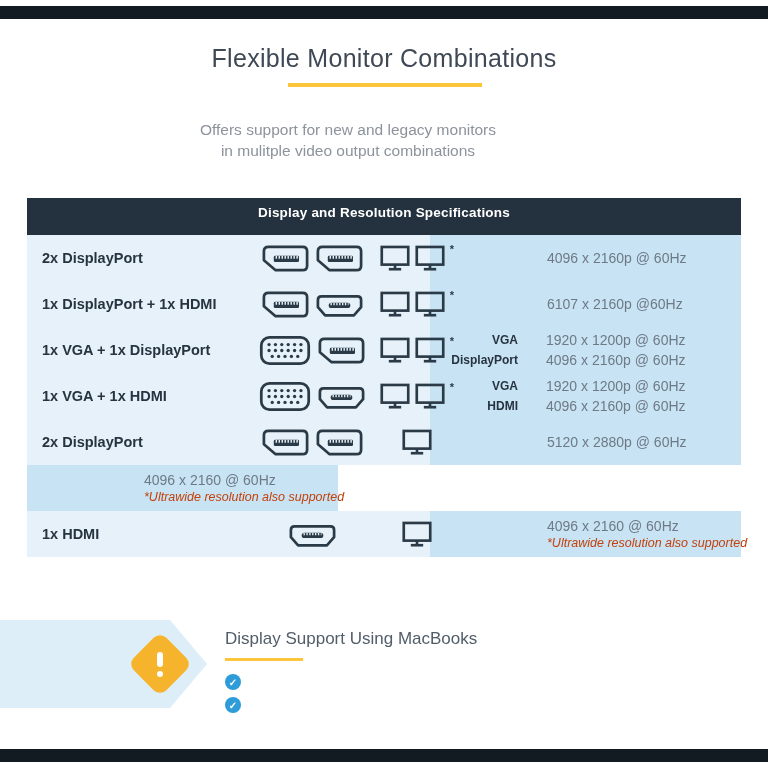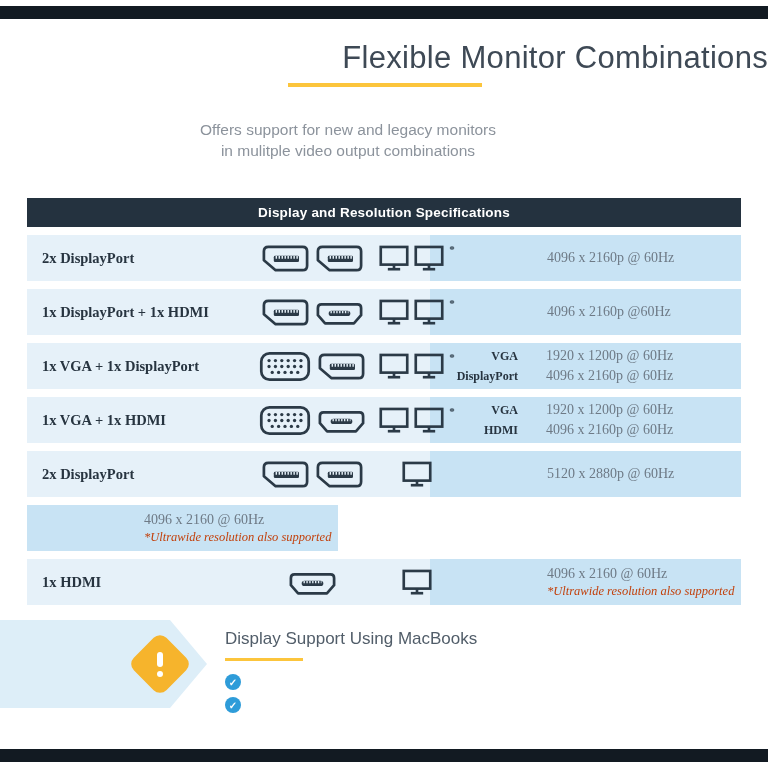--- a/index.html
+++ b/index.html
@@ -4,30 +4,30 @@
 <style>
   html,body{margin:0;padding:0;}
   body{
     width:768px;height:768px;position:relative;overflow:hidden;
     background:#ffffff;font-family:"Liberation Sans", sans-serif;
   }
   .brand-bar{position:absolute;left:0;width:768px;height:13px;background:#121a22;}
   #topbar{top:6px;}
   #botbar{top:749px;}
 
-  .title{position:absolute;top:40px;left:0;width:768px;text-align:right;
-    font-size:31px;line-height:36px;color:#3e4955;letter-spacing:.3px;font-weight:400;}
+  .title{position:absolute;top:40px;left:0;width:768px;text-align:center;
+    font-size:25px;line-height:36px;color:#3e4955;letter-spacing:.3px;font-weight:400;}
   .title-underline{position:absolute;top:83px;left:288px;width:194px;height:4px;background:#fcc53c;}
   .subtitle{position:absolute;top:119px;left:0;width:696px;text-align:center;
     font-size:15.5px;line-height:21px;color:#8c939c;}
 
   .spec-table{position:absolute;left:27px;top:198px;width:714px;}
-  .thead{height:29px;line-height:29px;background:#24323f;color:#ffffff;
+  .thead{height:37px;line-height:29px;background:#24323f;color:#ffffff;
     font-weight:bold;font-size:13.5px;text-align:center;letter-spacing:.2px;}
-  .trow{display:flex;height:46px;margin-top:8px;font-family:Liberation Serif, serif;}
+  .trow{display:flex;height:46px;margin-top:0;}
   .cell-left{width:403px;background:#e6f1f9;position:relative;}
   .row-label{position:absolute;left:15px;top:50%;transform:translateY(-50%);
     font-size:14.5px;font-weight:600;color:#273440;white-space:nowrap;}
   .connectors{position:absolute;left:222px;width:126px;height:100%;
     display:flex;align-items:center;justify-content:center;gap:7px;}
   .connectors span{display:flex;}
   .monitors{position:absolute;left:350px;width:80px;height:100%;
     display:flex;align-items:center;justify-content:center;gap:5px;}
   .monitors span{display:flex;}
   .mon-note{font-size:11px;color:#2b3a47;position:relative;top:-9px;margin-left:0px;font-weight:bold;}
@@ -147,21 +147,21 @@
                 <rect x="2" y="2" width="30" height="20" fill="none" stroke="#2b3a47" stroke-width="3"></rect>
                 <line x1="17" y1="22" x2="17" y2="26" stroke="#2b3a47" stroke-width="3"></line>
                 <line x1="10" y1="27.2" x2="24" y2="27.2" stroke="#2b3a47" stroke-width="3"></line>
               </svg>
             </span>
             <span class="mon-note">*</span>
           </div>
         </div>
         <div class="cell-right">
           <div class="simple">
-            <div class="res-main">4096 x 2160p @60Hz</div>
+            <div class="res-main">6107 x 2160p @60Hz</div>
           </div>
         </div>
       </div>
       <div class="trow">
         <div class="cell-left">
           <div class="row-label">1x VGA + 1x DisplayPort</div>
           <div class="connectors">
             <span class="conn">
               <svg width="52" height="31" viewBox="0 0 56 34">
                 <rect x="2" y="2.5" width="52" height="29" rx="9" fill="none" stroke="#2b3a47" stroke-width="3"></rect>

